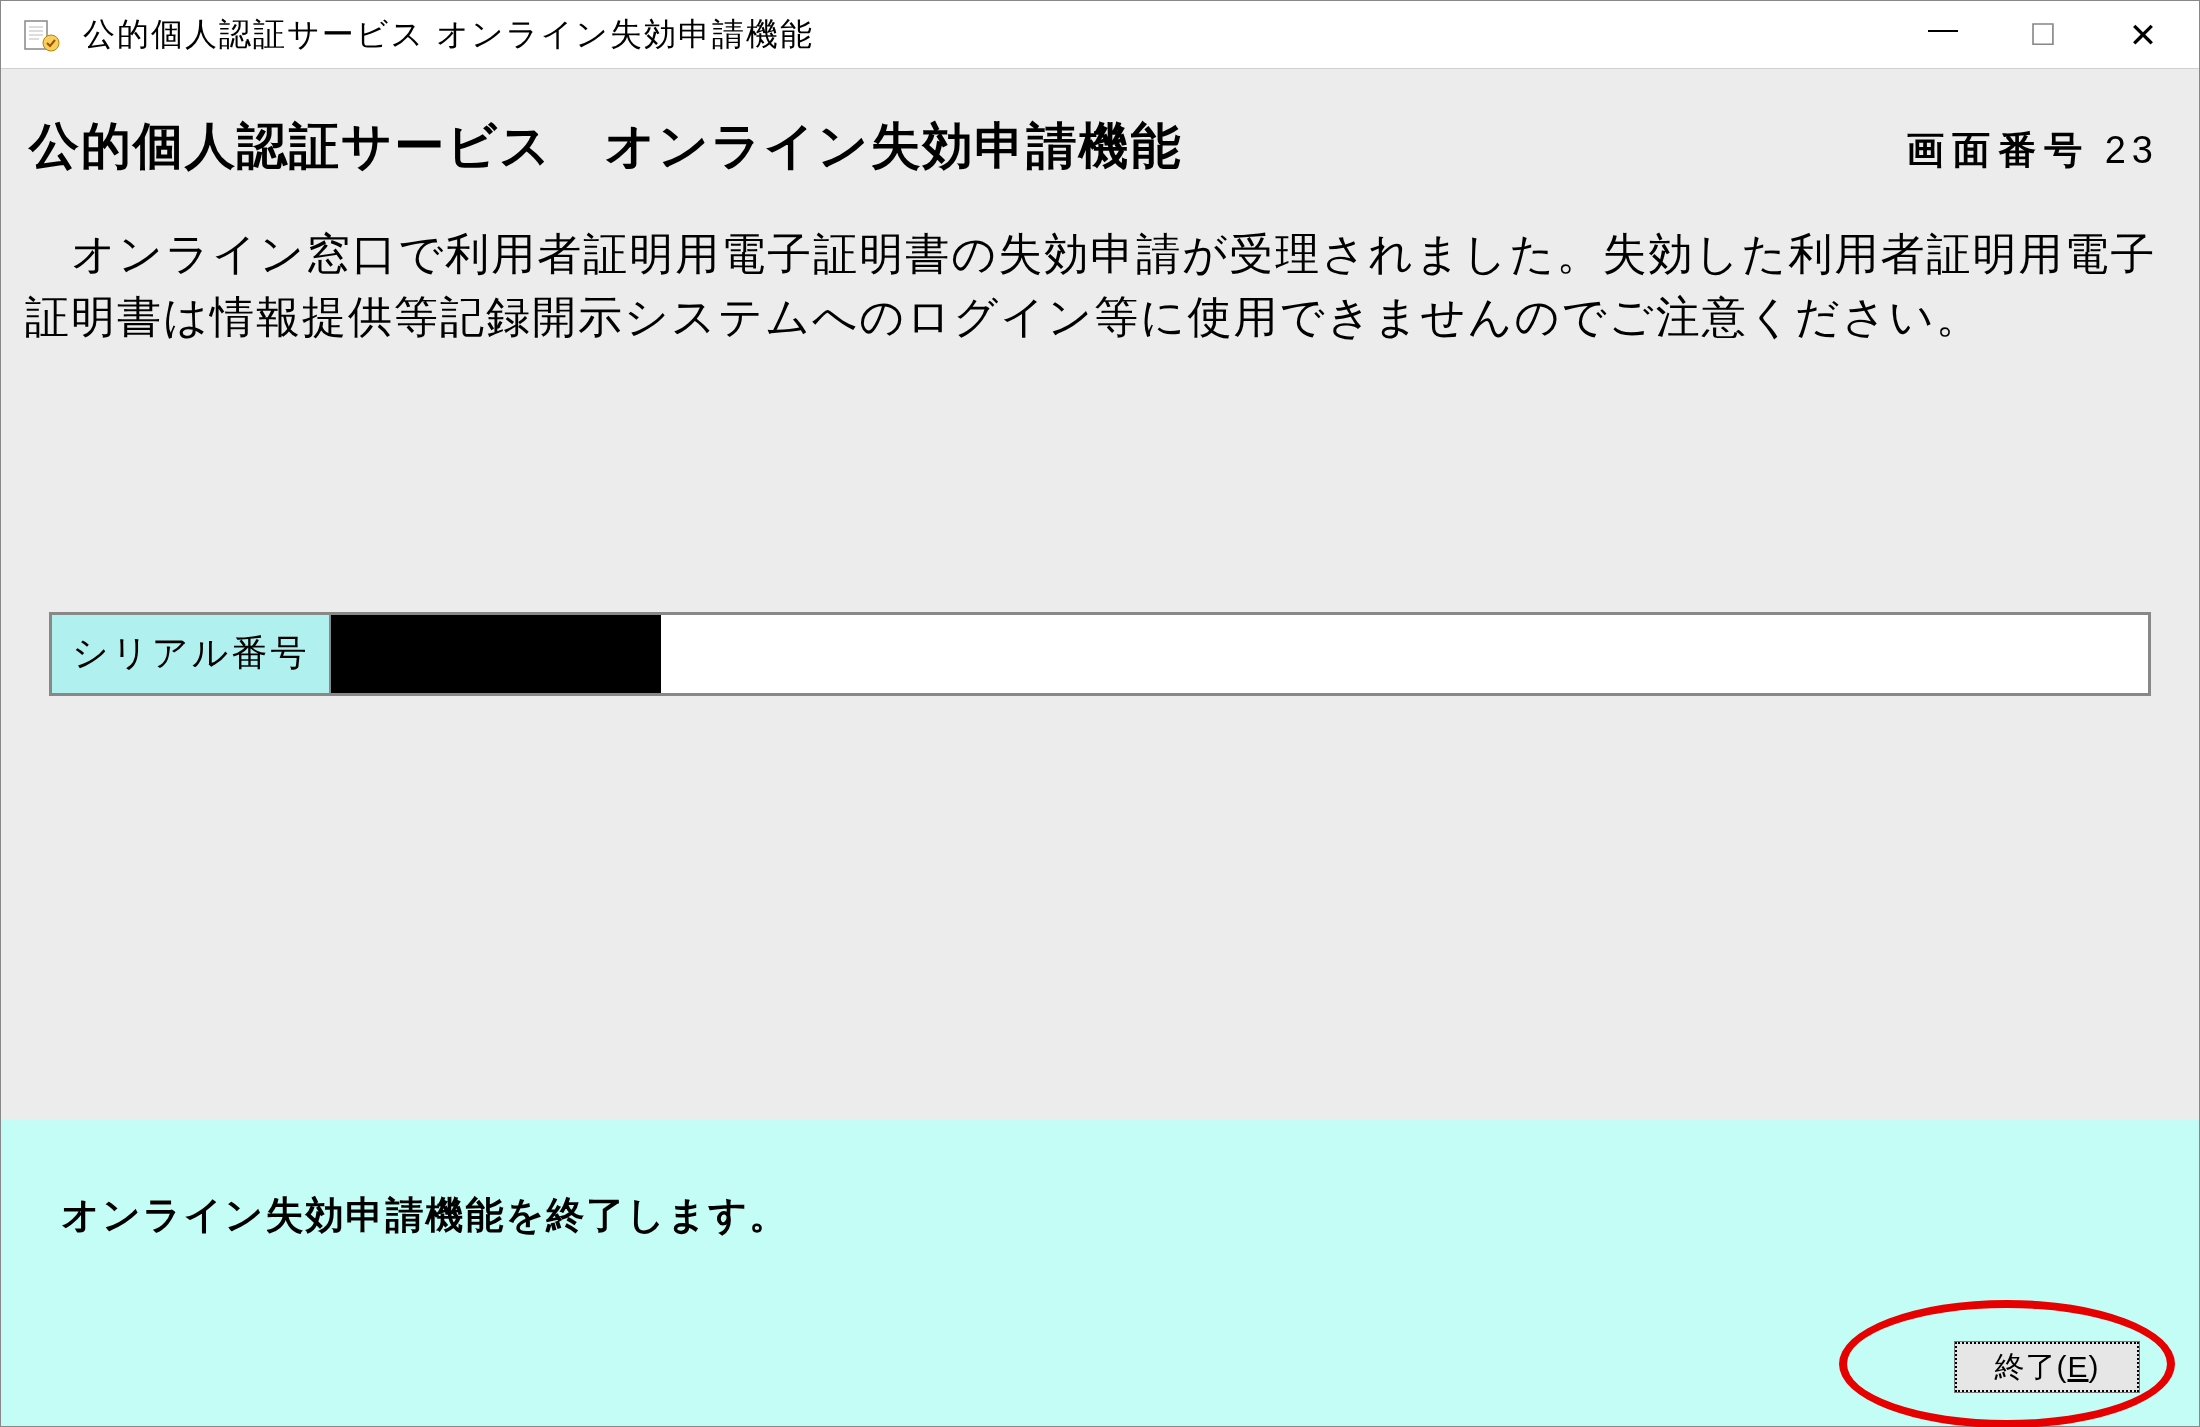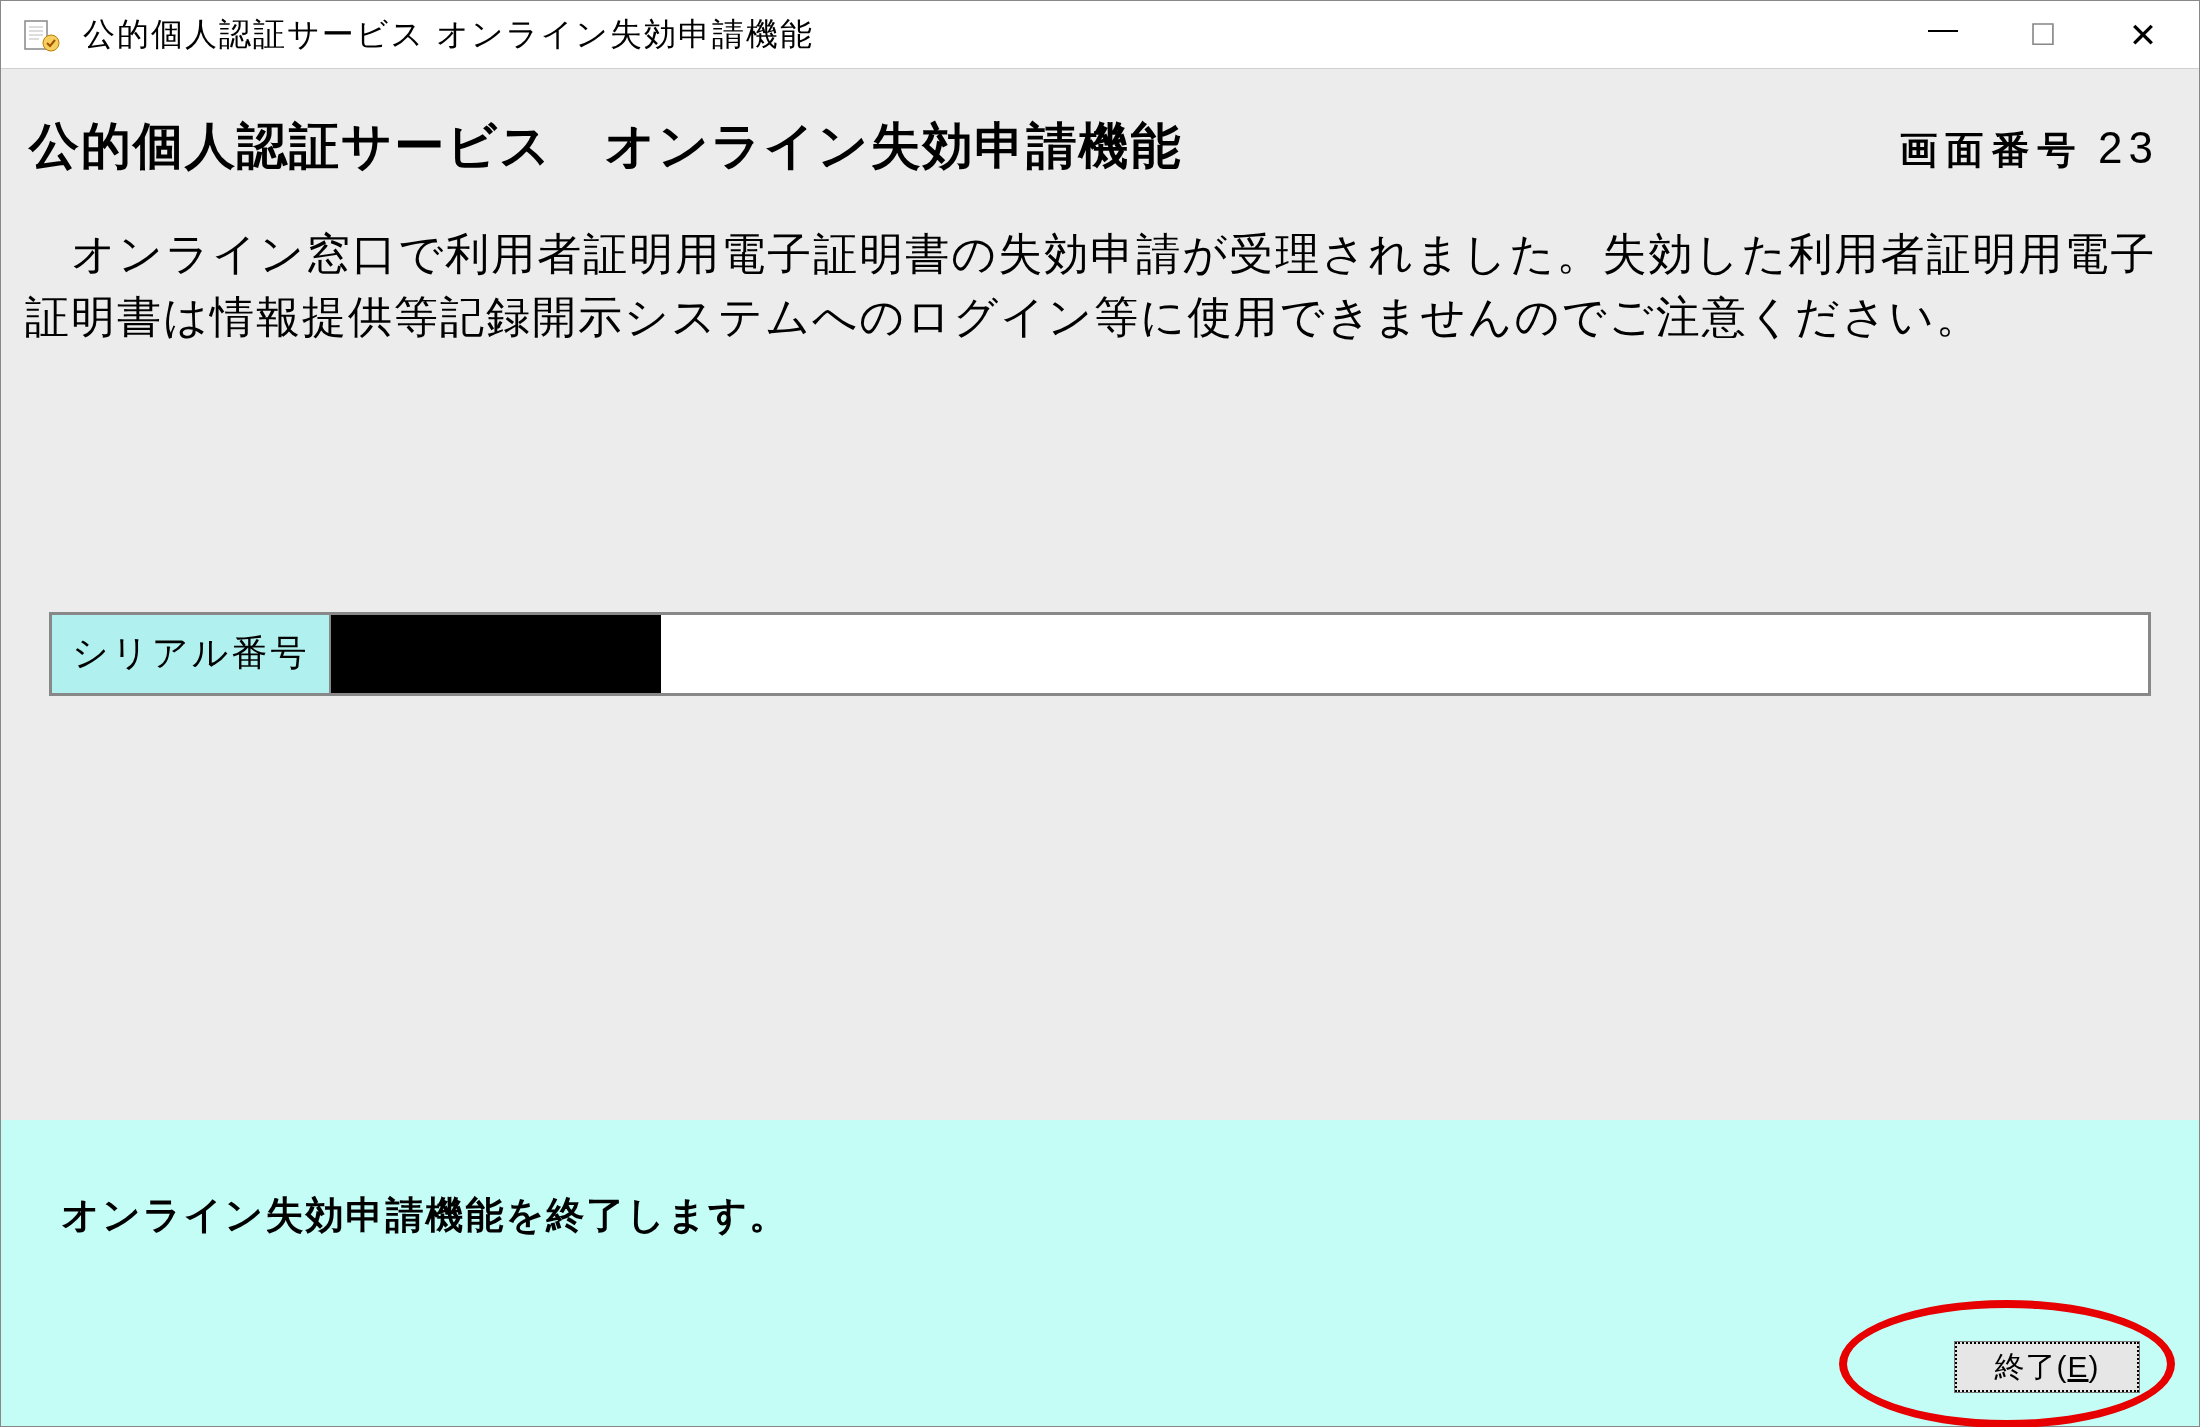--- a/index.html
+++ b/index.html
@@ -84,21 +84,21 @@
       font-weight: bold;
       letter-spacing: 2px;
       flex: 1;
     }
     .screen-number-label {
       font-size: 38px;
       letter-spacing: 8px;
       font-weight: bold;
     }
     .screen-number-value {
-      font-size: 44px;
+      font-size: 38px;
       margin-left: 10px;
       letter-spacing: 6px;
     }
     .message-block {
       padding: 46px 30px 0 24px;
       font-size: 44px;
       line-height: 1.43;
       letter-spacing: 2px;
       font-family: Liberation Mono, monospace;
     }

